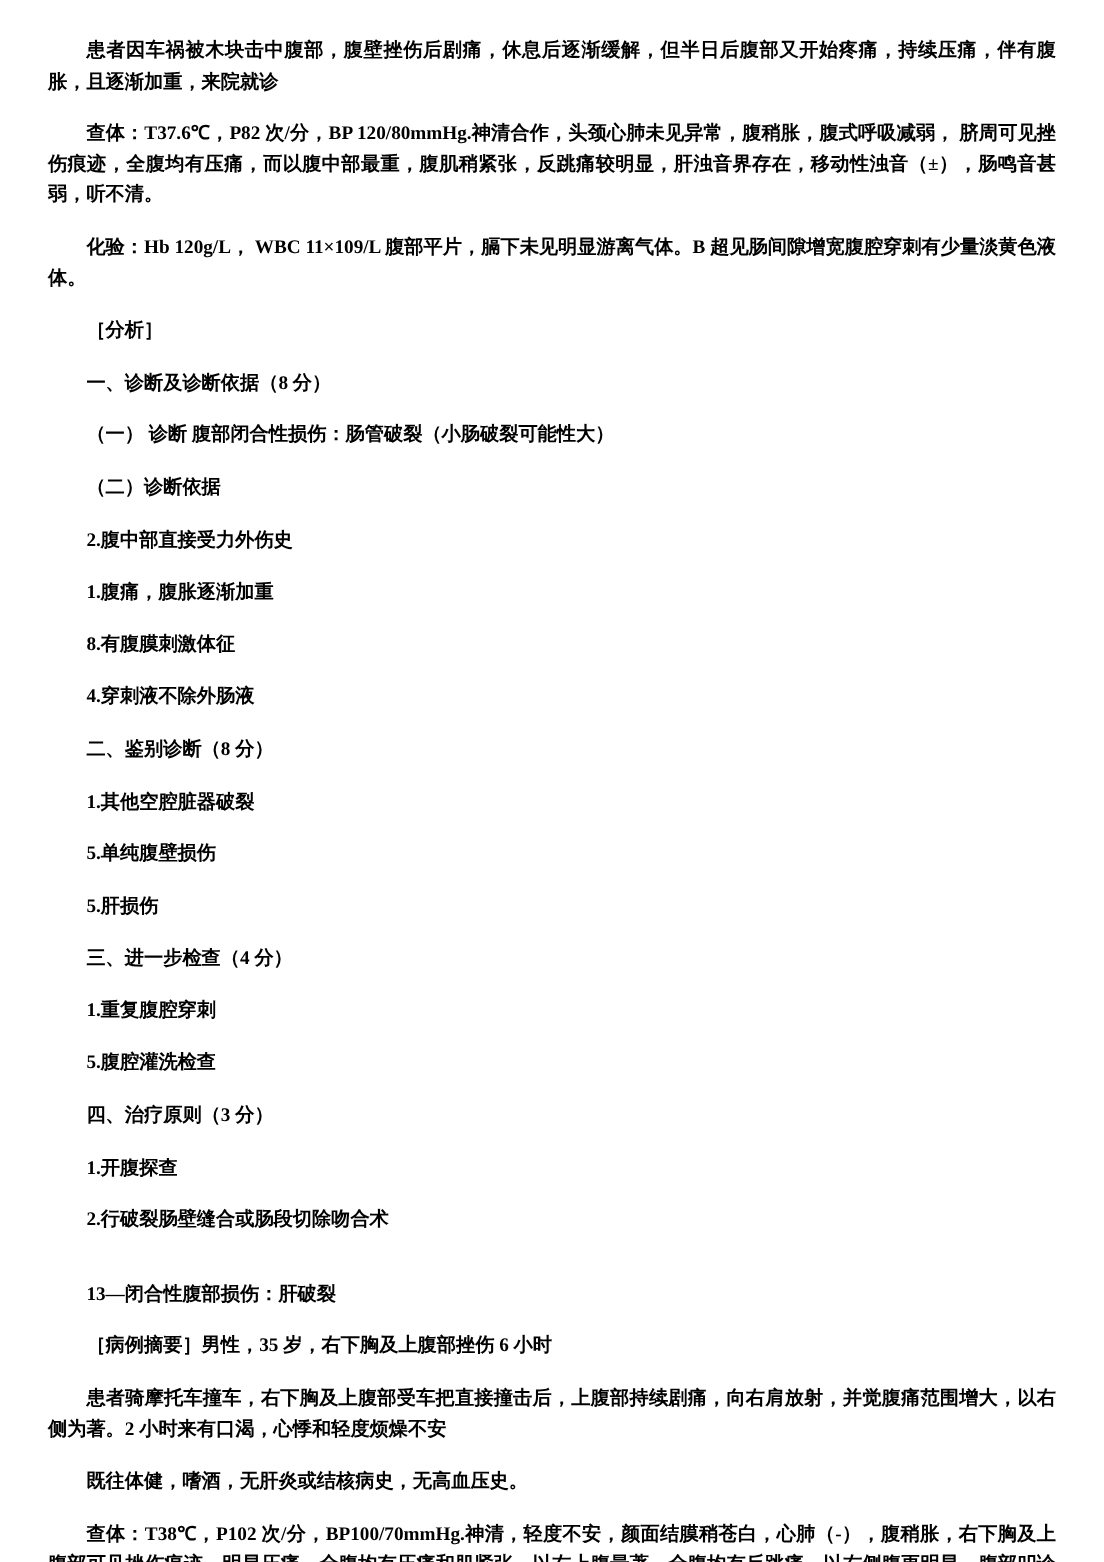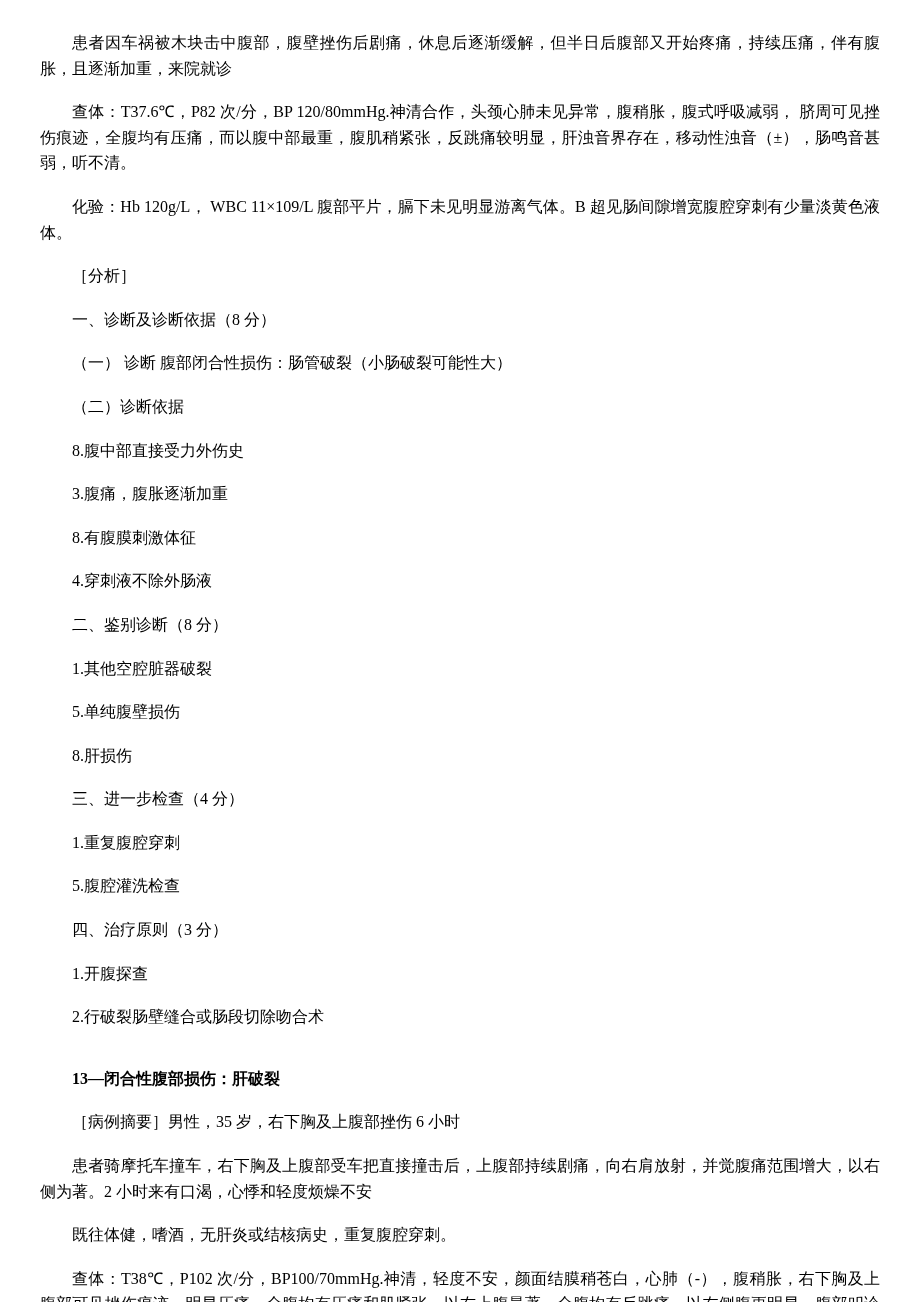--- a/index.html
+++ b/index.html
@@ -11,47 +11,48 @@
       margin: 0;
       padding: 30px 40px;
       width: 840px;
     }
     p {
       margin: 0 0 18px 0;
       text-align: justify;
     }
     .indent {
       text-indent: 2em;
+      font-weight: bold;
     }
     .bold {
       font-weight: bold;
       margin-top: 36px;
     }
   </style>
 </head>
 <body>
 
 <p class="indent">患者因车祸被木块击中腹部，腹壁挫伤后剧痛，休息后逐渐缓解，但半日后腹部又开始疼痛，持续压痛，伴有腹胀，且逐渐加重，来院就诊</p>
 <p class="indent">查体：T37.6℃，P82 次/分，BP 120/80mmHg.神清合作，头颈心肺未见异常，腹稍胀，腹式呼吸减弱， 脐周可见挫伤痕迹，全腹均有压痛，而以腹中部最重，腹肌稍紧张，反跳痛较明显，肝浊音界存在，移动性浊音（±），肠鸣音甚弱，听不清。</p>
 <p class="indent">化验：Hb 120g/L，  WBC 11×109/L  腹部平片，膈下未见明显游离气体。B 超见肠间隙增宽腹腔穿刺有少量淡黄色液体。</p>
 <p class="indent">［分析］</p>
 <p class="indent">一、诊断及诊断依据（8 分）</p>
 <p class="indent">（一） 诊断  腹部闭合性损伤：肠管破裂（小肠破裂可能性大）</p>
 <p class="indent">（二）诊断依据</p>
-<p class="indent">8.腹中部直接受力外伤史</p>
-<p class="indent">3.腹痛，腹胀逐渐加重</p>
+<p class="indent">2.腹中部直接受力外伤史</p>
+<p class="indent">1.腹痛，腹胀逐渐加重</p>
 <p class="indent">8.有腹膜刺激体征</p>
 <p class="indent">4.穿刺液不除外肠液</p>
 <p class="indent">二、鉴别诊断（8 分）</p>
 <p class="indent">1.其他空腔脏器破裂</p>
 <p class="indent">5.单纯腹壁损伤</p>
-<p class="indent">8.肝损伤</p>
+<p class="indent">5.肝损伤</p>
 <p class="indent">三、进一步检查（4 分）</p>
 <p class="indent">1.重复腹腔穿刺</p>
 <p class="indent">5.腹腔灌洗检查</p>
 <p class="indent">四、治疗原则（3 分）</p>
 <p class="indent">1.开腹探查</p>
 <p class="indent">2.行破裂肠壁缝合或肠段切除吻合术</p>
 <p class="indent bold">13—闭合性腹部损伤：肝破裂</p>
 <p class="indent">［病例摘要］男性，35 岁，右下胸及上腹部挫伤 6 小时</p>
 <p class="indent">患者骑摩托车撞车，右下胸及上腹部受车把直接撞击后，上腹部持续剧痛，向右肩放射，并觉腹痛范围增大，以右侧为著。2 小时来有口渴，心悸和轻度烦燥不安</p>
-<p class="indent">既往体健，嗜酒，无肝炎或结核病史，重复腹腔穿刺。</p>
+<p class="indent">既往体健，嗜酒，无肝炎或结核病史，无高血压史。</p>
 <p class="indent">查体：T38℃，P102 次/分，BP100/70mmHg.神清，轻度不安，颜面结膜稍苍白，心肺（-），腹稍胀，右下胸及上腹部可见挫伤痕迹，明显压痛，全腹均有压痛和肌紧张，以右上腹最著，全腹均有反跳痛，以右侧腹更明显，腹部叩诊鼓音，移动性浊音（+）。肠鸣音甚弱。</p>
 
 </body></html>

